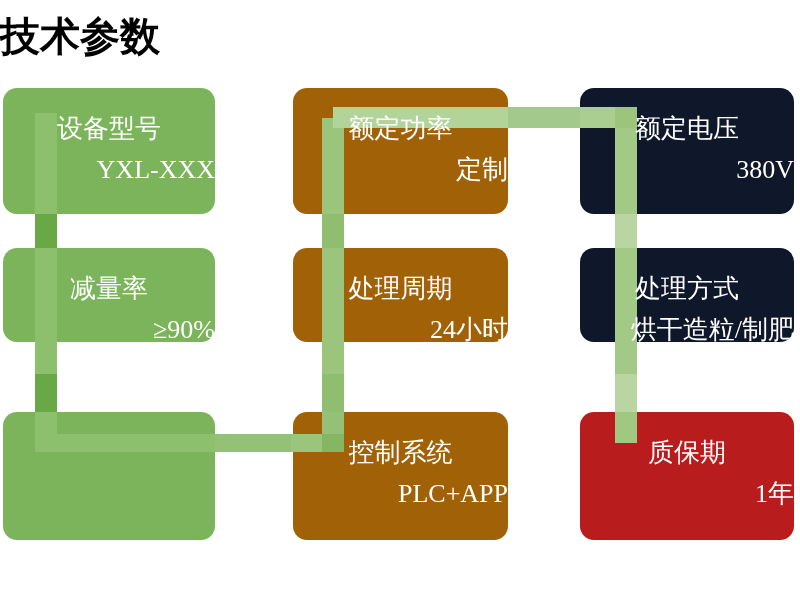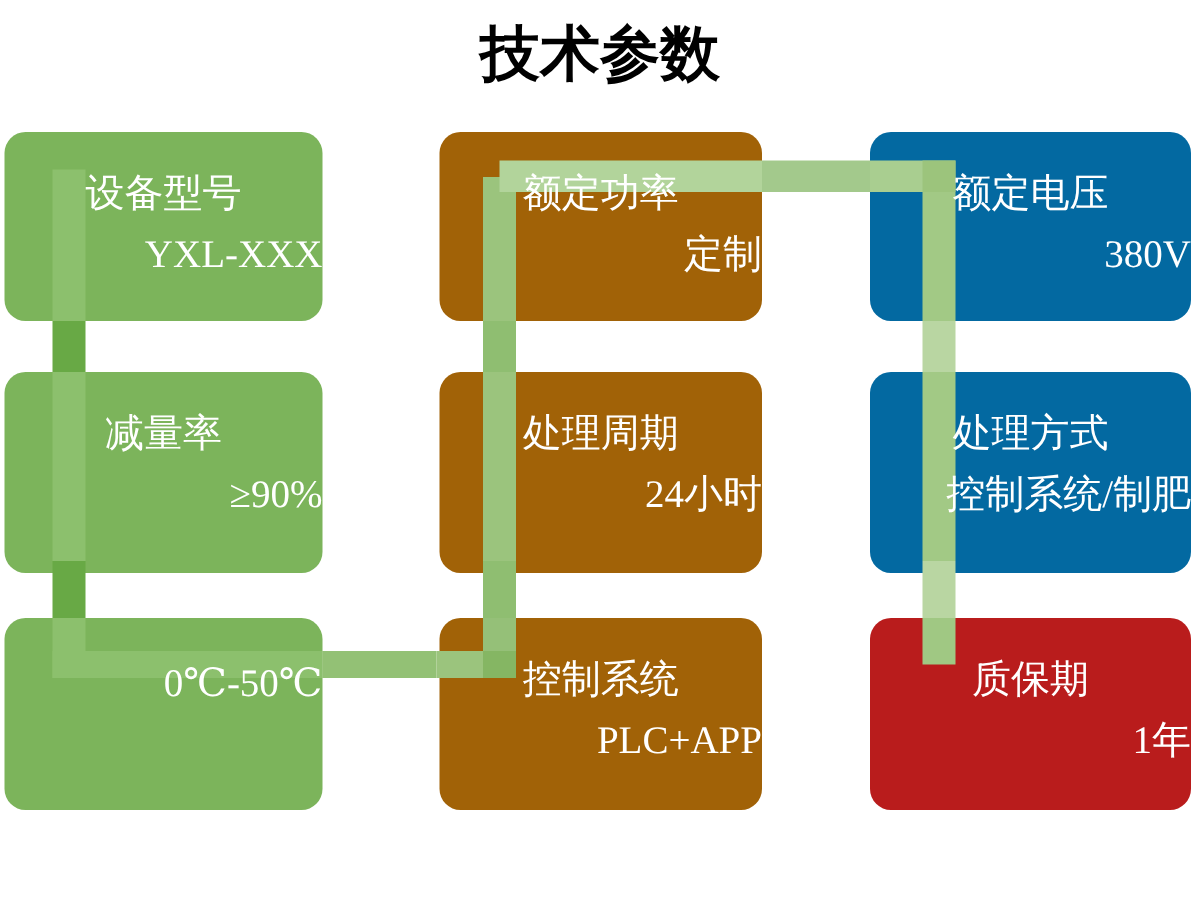--- a/index.html
+++ b/index.html
@@ -1,28 +1,28 @@
 <!DOCTYPE html>
 <html><head>
 <meta charset="utf-8">
 <style>
   html,body{margin:0;padding:0;background:#fff;}
   #slide{position:relative;width:800px;height:600px;background:#ffffff;overflow:hidden;
          font-family:"Liberation Serif","DejaVu Serif",serif;}
-  .title{position:absolute;left:0;top:12px;width:800px;text-align:center;
+  .title{position:absolute;left:0;top:12px;width:800px;
          font-family:"Liberation Sans","DejaVu Sans",sans-serif;
          font-weight:bold;font-size:40px;line-height:48px;color:#000;}
   .box{position:absolute;border-radius:14px;box-sizing:border-box;
        padding-top:22px;text-align:center;color:#fff;}
   .r1{top:88px;height:126px;}
-  .r2{top:248px;height:134px;}
+  .r2{top:248px;height:94px;}
   .r3{top:412px;height:128px;}
   .c1{left:3px;width:212px;background:#7cb45b;}
   .c2{left:293px;width:215px;background:#a16207;}
-  .c3{left:580px;width:214px;background:#0369a1;}
+  .c3{left:580px;width:214px;background:#0f172a;}
   .box.warranty{background:#b91c1c;}
   .box-label{position:relative;z-index:5;font-size:26px;line-height:38px;}
   .box-value{position:relative;z-index:5;font-size:26px;line-height:38px;margin-top:3px;text-align:right;}
   .seg{position:absolute;}
 </style>
 </head>
 <body>
 
 <div id="slide">
 
@@ -43,24 +43,23 @@
   <div class="box r2 c1">
     <div class="box-label">减量率</div>
     <div class="box-value">≥90%</div>
   </div>
   <div class="box r2 c2">
     <div class="box-label">处理周期</div>
     <div class="box-value">24小时</div>
   </div>
   <div class="box r2 c3">
     <div class="box-label">处理方式</div>
-    <div class="box-value">控制系统/制肥</div>
+    <div class="box-value">烘干造粒/制肥</div>
   </div>
   <div class="box r3 c1">
-    <div class="box-value">0℃-50℃</div>
   </div>
   <div class="box r3 c2">
     <div class="box-label">控制系统</div>
     <div class="box-value">PLC+APP</div>
   </div>
   <div class="box r3 c3 warranty">
     <div class="box-label">质保期</div>
     <div class="box-value">1年</div>
   </div>
 

